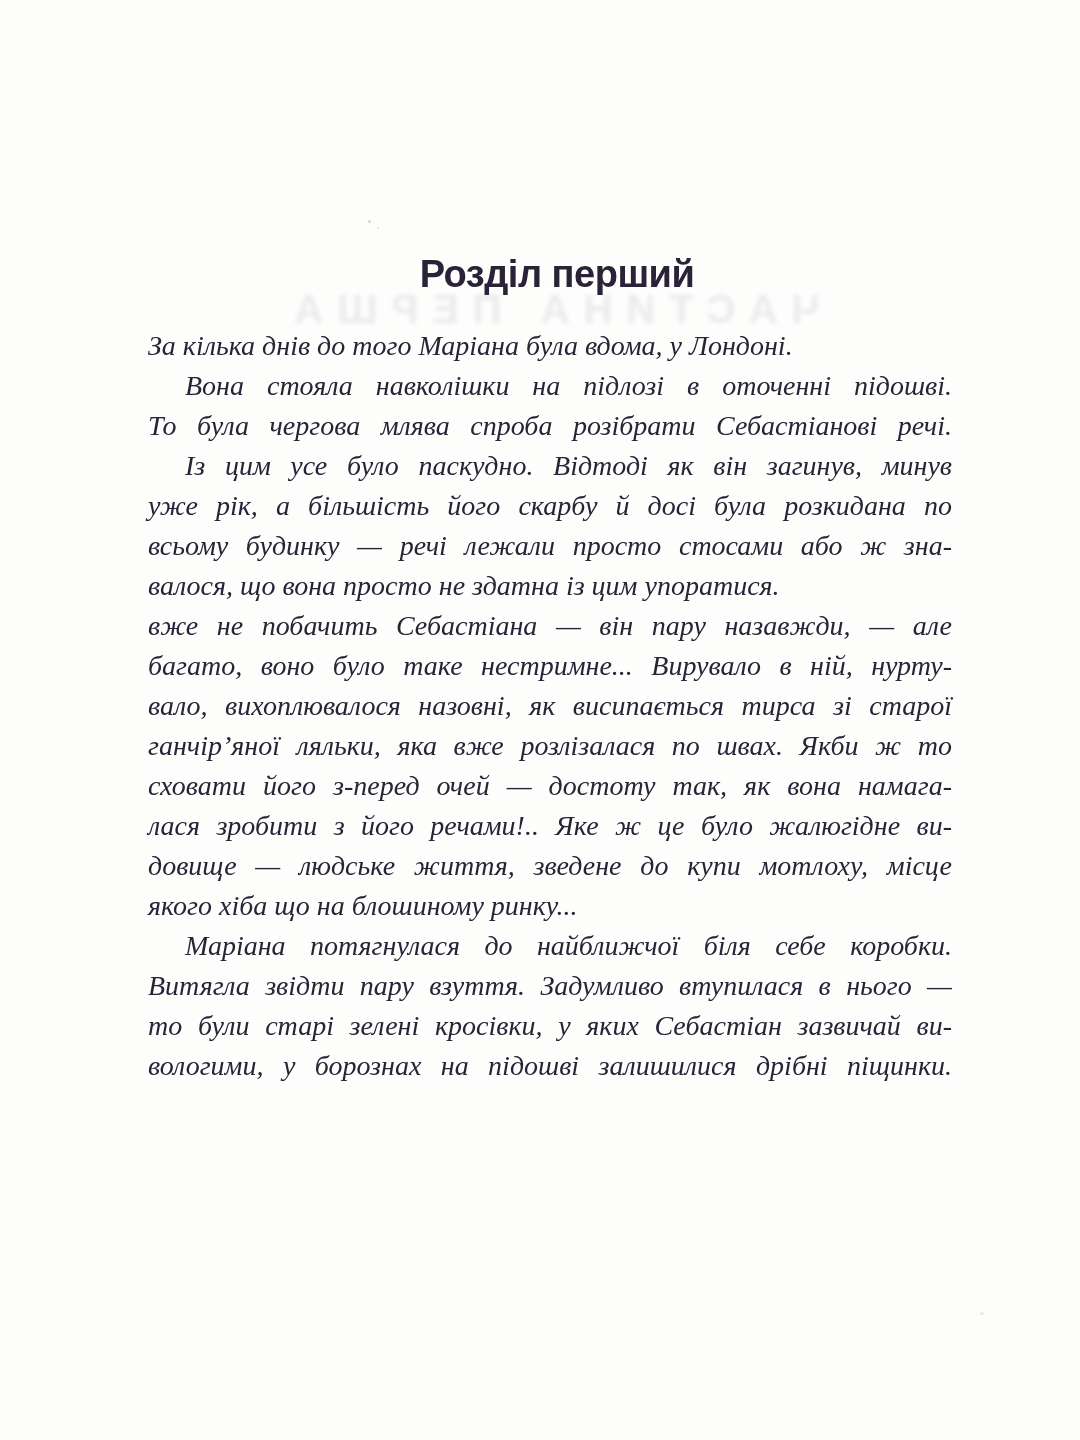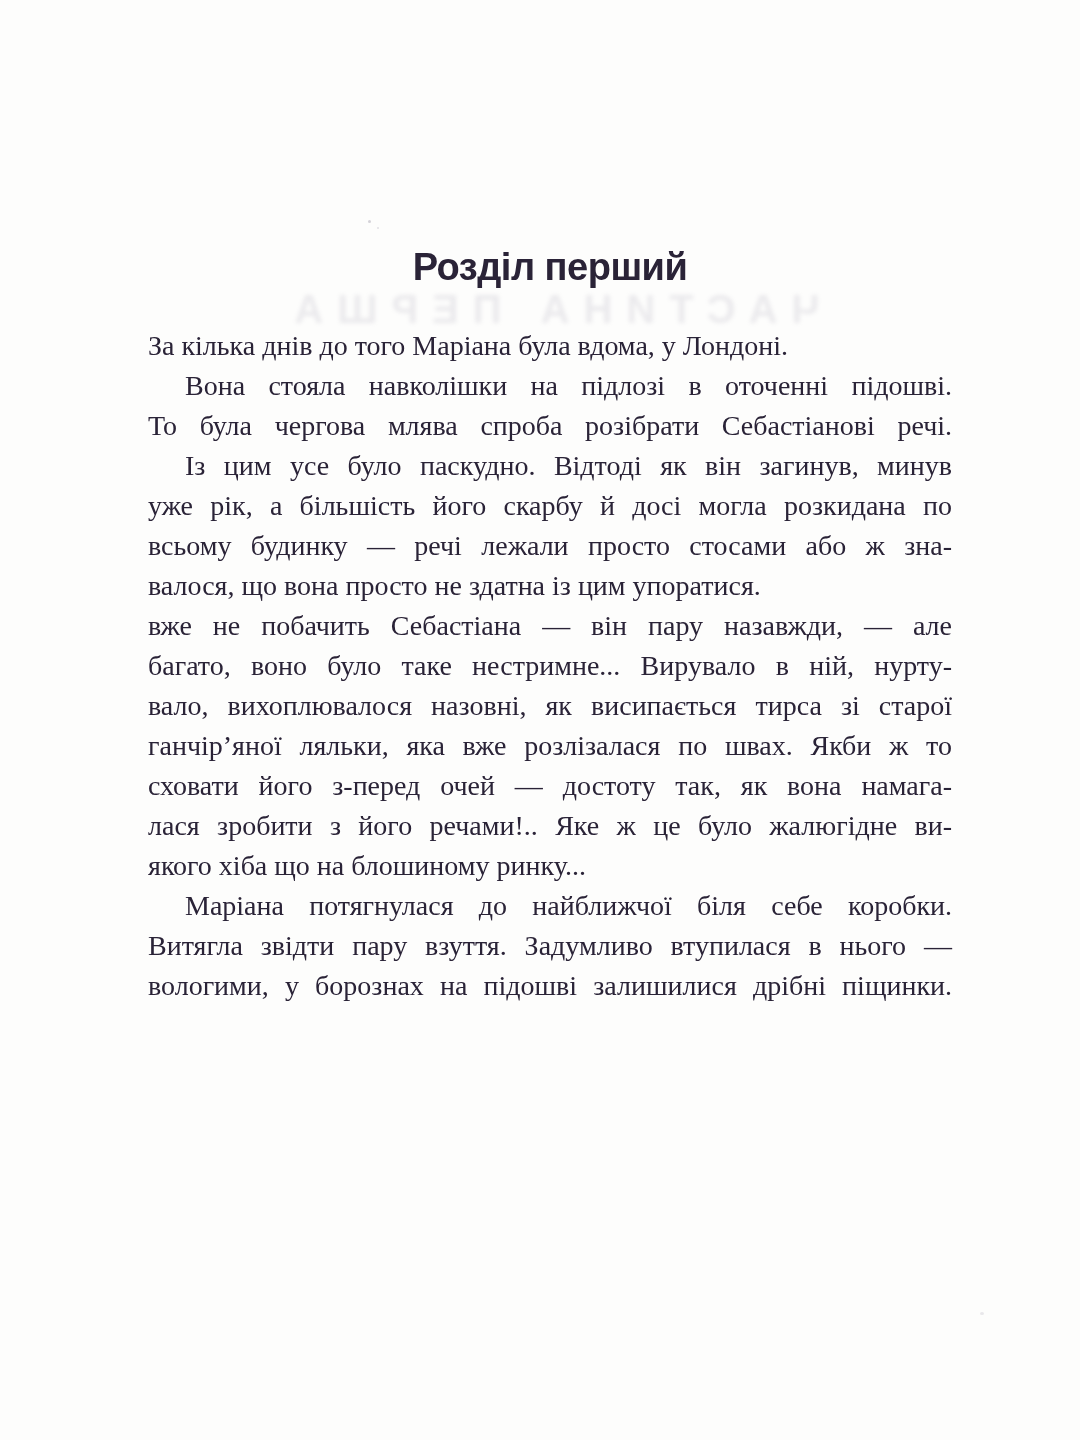--- a/index.html
+++ b/index.html
@@ -16,21 +16,21 @@
   }
   .page {
     position: absolute;
     inset: 0;
   }
   .title {
     position: absolute;
     top: 246px;
     left: 148px;
     width: 804px;
-    margin: 0;
+    margin: 7px;
     text-align: center;
     font-family: "Liberation Sans", sans-serif;
     font-weight: 700;
     font-size: 38px;
     line-height: 42px;
     letter-spacing: -0.5px;
     color: var(--ink);
   }
   .ghost {
     position: absolute;
@@ -50,20 +50,21 @@
     pointer-events: none;
   }
   .textblock {
     position: absolute;
     top: 326px;
     left: 148px;
     width: 804px;
     font-family: "Liberation Serif", serif;
     font-size: 28px;
     color: var(--ink);
+    font-style: italic;
   }
   .line {
     height: 40px;
     line-height: 40px;
     text-align: justify;
     text-align-last: justify;
   }
   .line.no-justify {
     text-align: left;
     text-align-last: left;
@@ -84,31 +85,33 @@
 <div class="page">
   <h1 class="title">Розділ перший</h1>
 
   <div class="ghost">ЧАСТИНА ПЕРША</div>
 
   <div class="textblock" id="textblock">
       <div class="line no-justify">За кілька днів до того Маріана була вдома, у Лондоні.</div>
       <div class="line indent">Вона стояла навколішки на підлозі в оточенні підошві.</div>
       <div class="line">То була чергова млява спроба розібрати Себастіанові речі.</div>
       <div class="line indent">Із цим усе було паскудно. Відтоді як він загинув, минув</div>
-      <div class="line">уже рік, а більшість його скарбу й досі могла розкидана по</div>
+      <div class="line">уже рік, а більшість його скарбу й досі була розкидана по</div>
       <div class="line">всьому будинку — речі лежали просто стосами або ж зна-</div>
       <div class="line no-justify">валося, що вона просто не здатна із цим упоратися.</div>
       <div class="line">вже не побачить Себастіана — він пару назавжди, — але</div>
       <div class="line">багато, воно було таке нестримне... Вирувало в ній, нурту-</div>
       <div class="line">вало, вихоплювалося назовні, як висипається тирса зі старої</div>
       <div class="line">ганчір’яної ляльки, яка вже розлізалася по швах. Якби ж то</div>
       <div class="line">сховати його з-перед очей — достоту так, як вона намага-</div>
       <div class="line">лася зробити з його речами!.. Яке ж це було жалюгідне ви-</div>
+      <div class="line">довище — людське життя, зведене до купи мотлоху, місце</div>
       <div class="line no-justify">якого хіба що на блошиному ринку...</div>
       <div class="line indent">Маріана потягнулася до найближчої біля себе коробки.</div>
       <div class="line">Витягла звідти пару взуття. Задумливо втупилася в нього —</div>
+      <div class="line">то були старі зелені кросівки, у яких Себастіан зазвичай ви-</div>
       <div class="line">вологими, у борознах на підошві залишилися дрібні піщинки.</div>
     </div>
 
   <div class="speck" style="left:368px; top:220px; width:3px; height:3px;"></div>
   <div class="speck" style="left:377px; top:227px; width:2px; height:2px; opacity:0.4;"></div>
   <div class="speck" style="left:980px; top:1312px; width:4px; height:3px; opacity:0.3;"></div>
 </div>
 
 </body></html>

